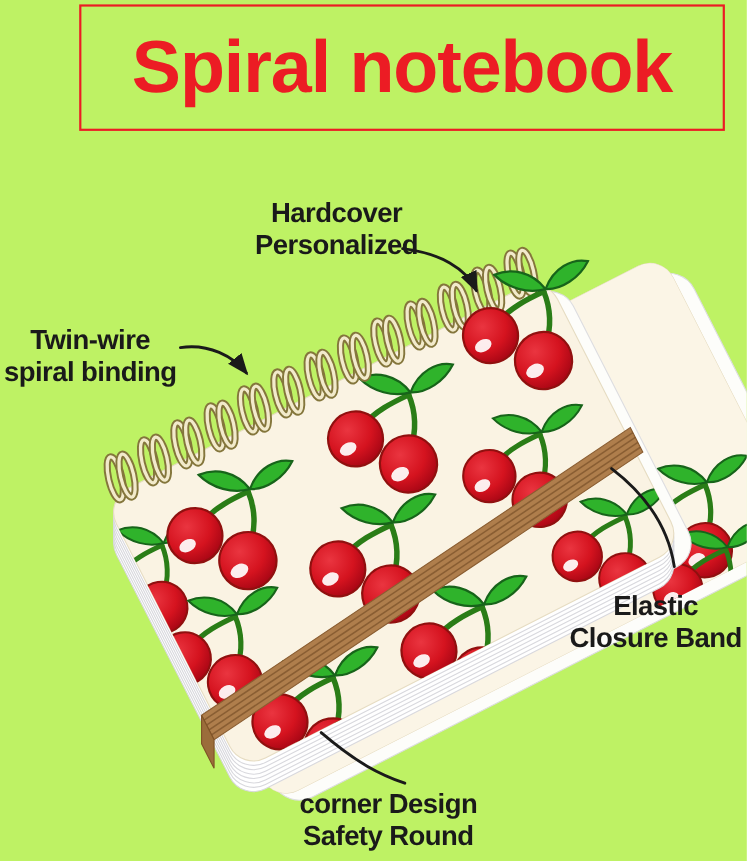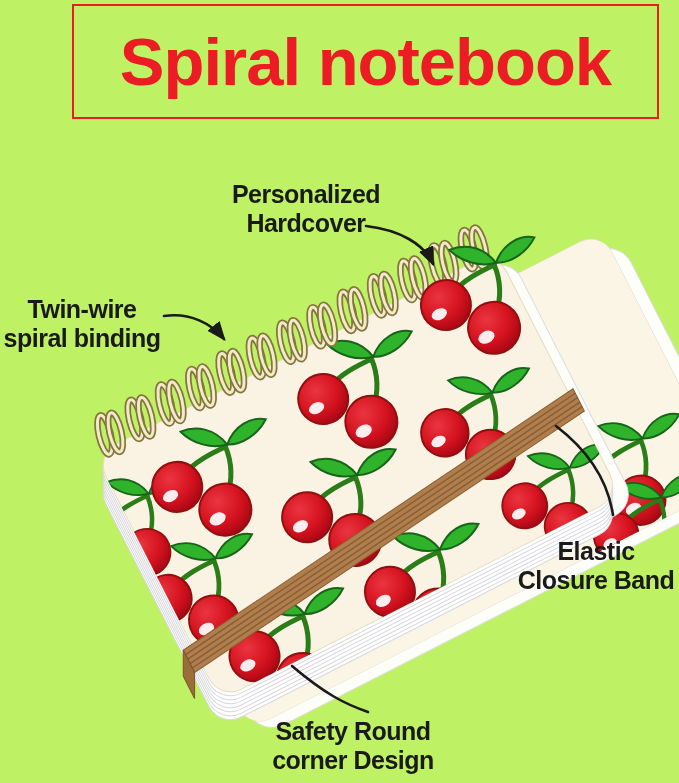--- a/index.html
+++ b/index.html
@@ -166,32 +166,32 @@
 
     <g>
       <path class="connector" d="M 366,226 C 400,230 424,244 433,264" marker-end="url(#arw)"></path>
       <path class="connector" d="M 164,316 C 190,312 212,324 224,339" marker-end="url(#arw)"></path>
       <path class="connector" d="M 556,426 C 590,452 608,482 613,515"></path>
       <path class="connector" d="M 292,666 C 325,694 345,704 368,712"></path>
     </g>
   </svg>
 
   <div class="callout" id="lbl-hardcover">
+    <span>Hardcover</span>
     <span>Personalized</span>
-    <span>Hardcover</span>
   </div>
 
   <div class="callout" id="lbl-spiral">
     <span>Twin-wire</span>
     <span>spiral binding</span>
   </div>
 
   <div class="callout" id="lbl-elastic">
     <span>Elastic</span>
     <span>Closure Band</span>
   </div>
 
   <div class="callout" id="lbl-safety">
+    <span>corner Design</span>
     <span>Safety Round</span>
-    <span>corner Design</span>
   </div>
 
 </div>
 
 </body></html>

